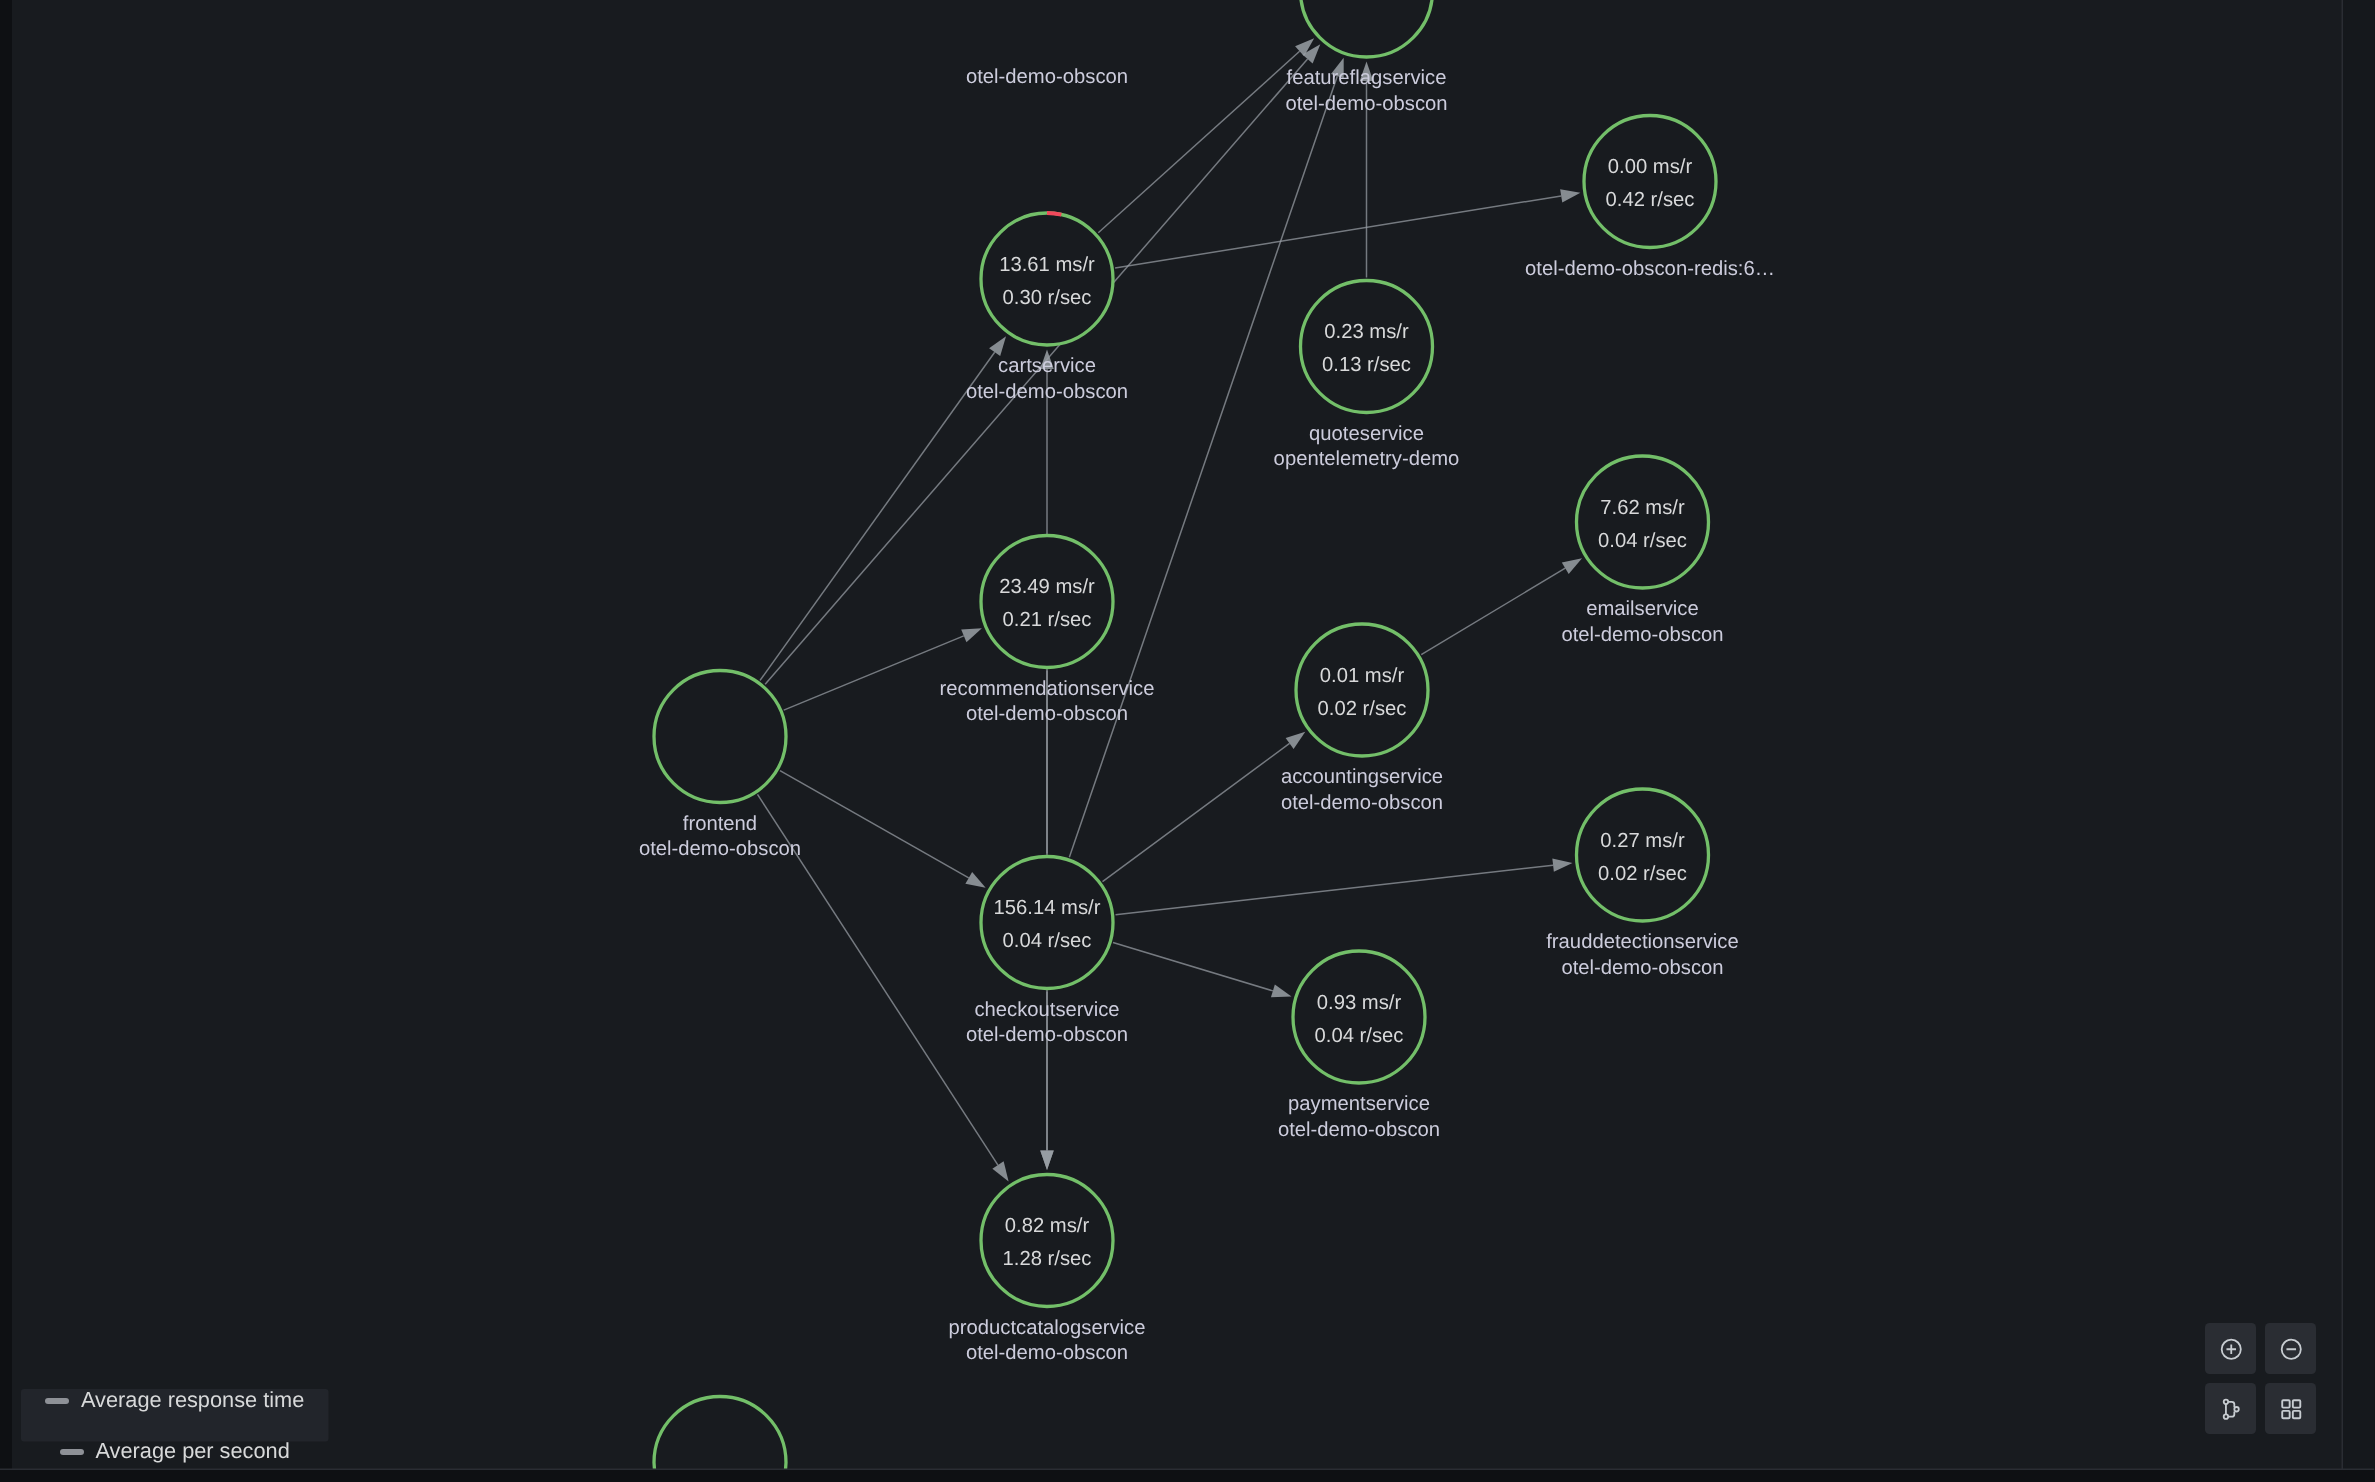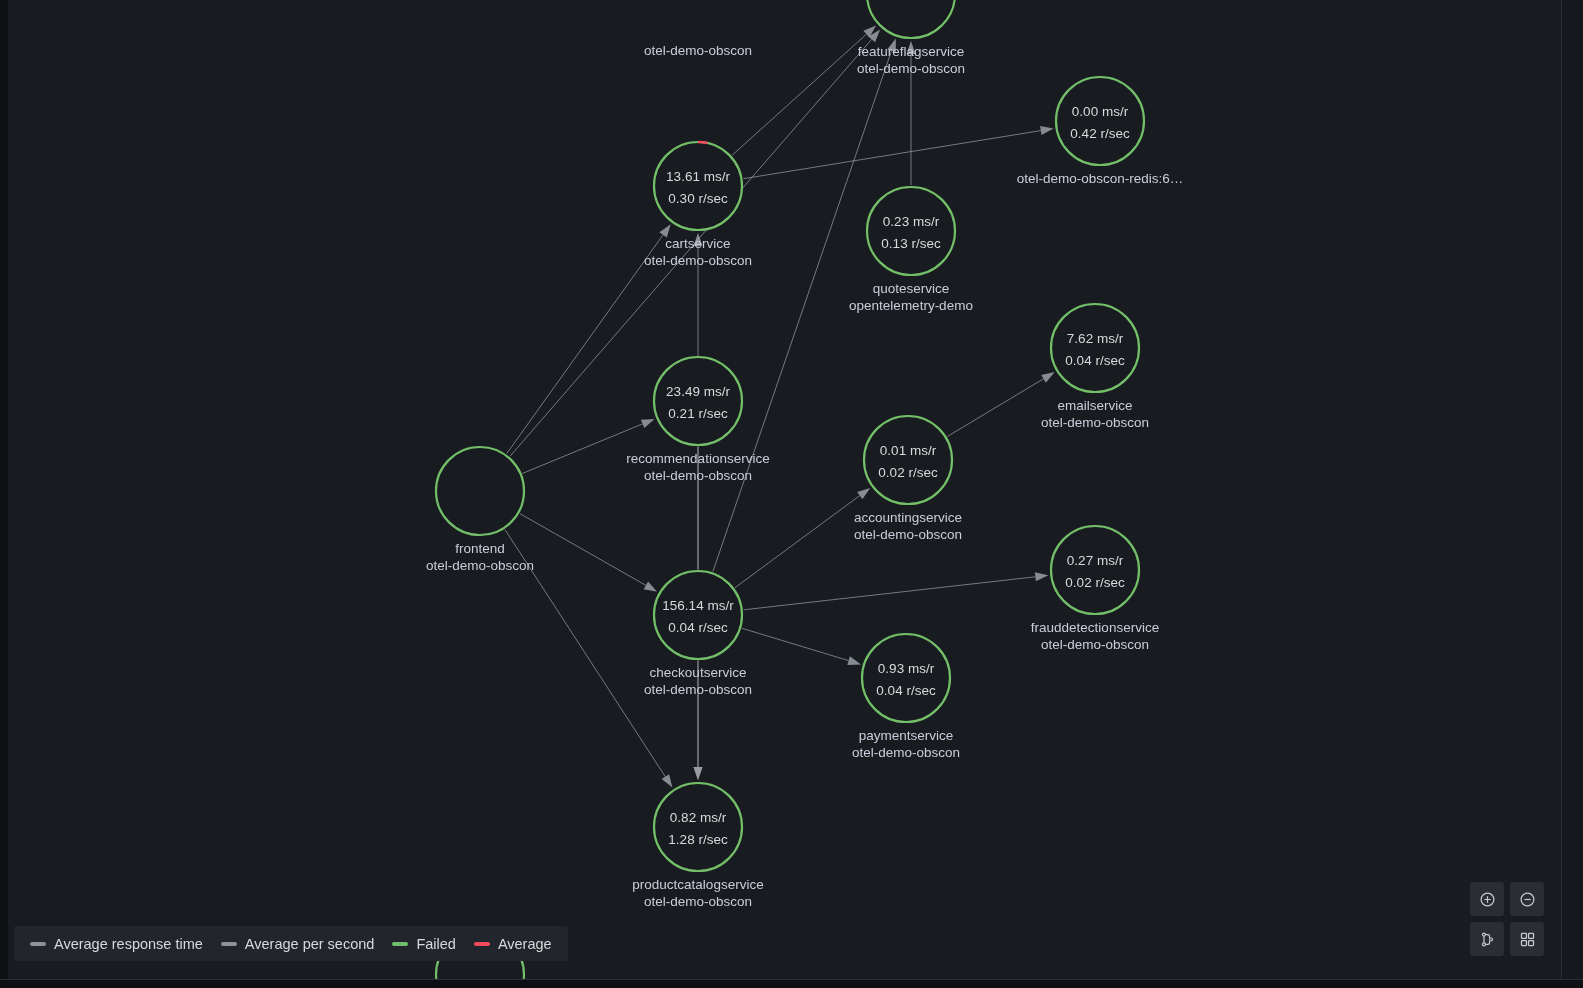--- a/index.html
+++ b/index.html
@@ -43,20 +43,21 @@
   
   #legend {
     position:absolute; left:14px; top:926px;
     height:35px;
     background:#22252b;
     border-radius:2px;
     display:flex; align-items:center;
     padding:0 16px;
     gap:18px;
     z-index:40;
+    flex-direction:column;
   }
   .legend-item { display:flex; align-items:center; gap:8px; }
   .legend-swatch { width:16px; height:4px; border-radius:2px; display:block; }
   .legend-text {
     color:#d8d9da; font-family:"Liberation Sans", sans-serif;
     font-size:14.5px; white-space:nowrap;
   }
 
   
   #controls {

